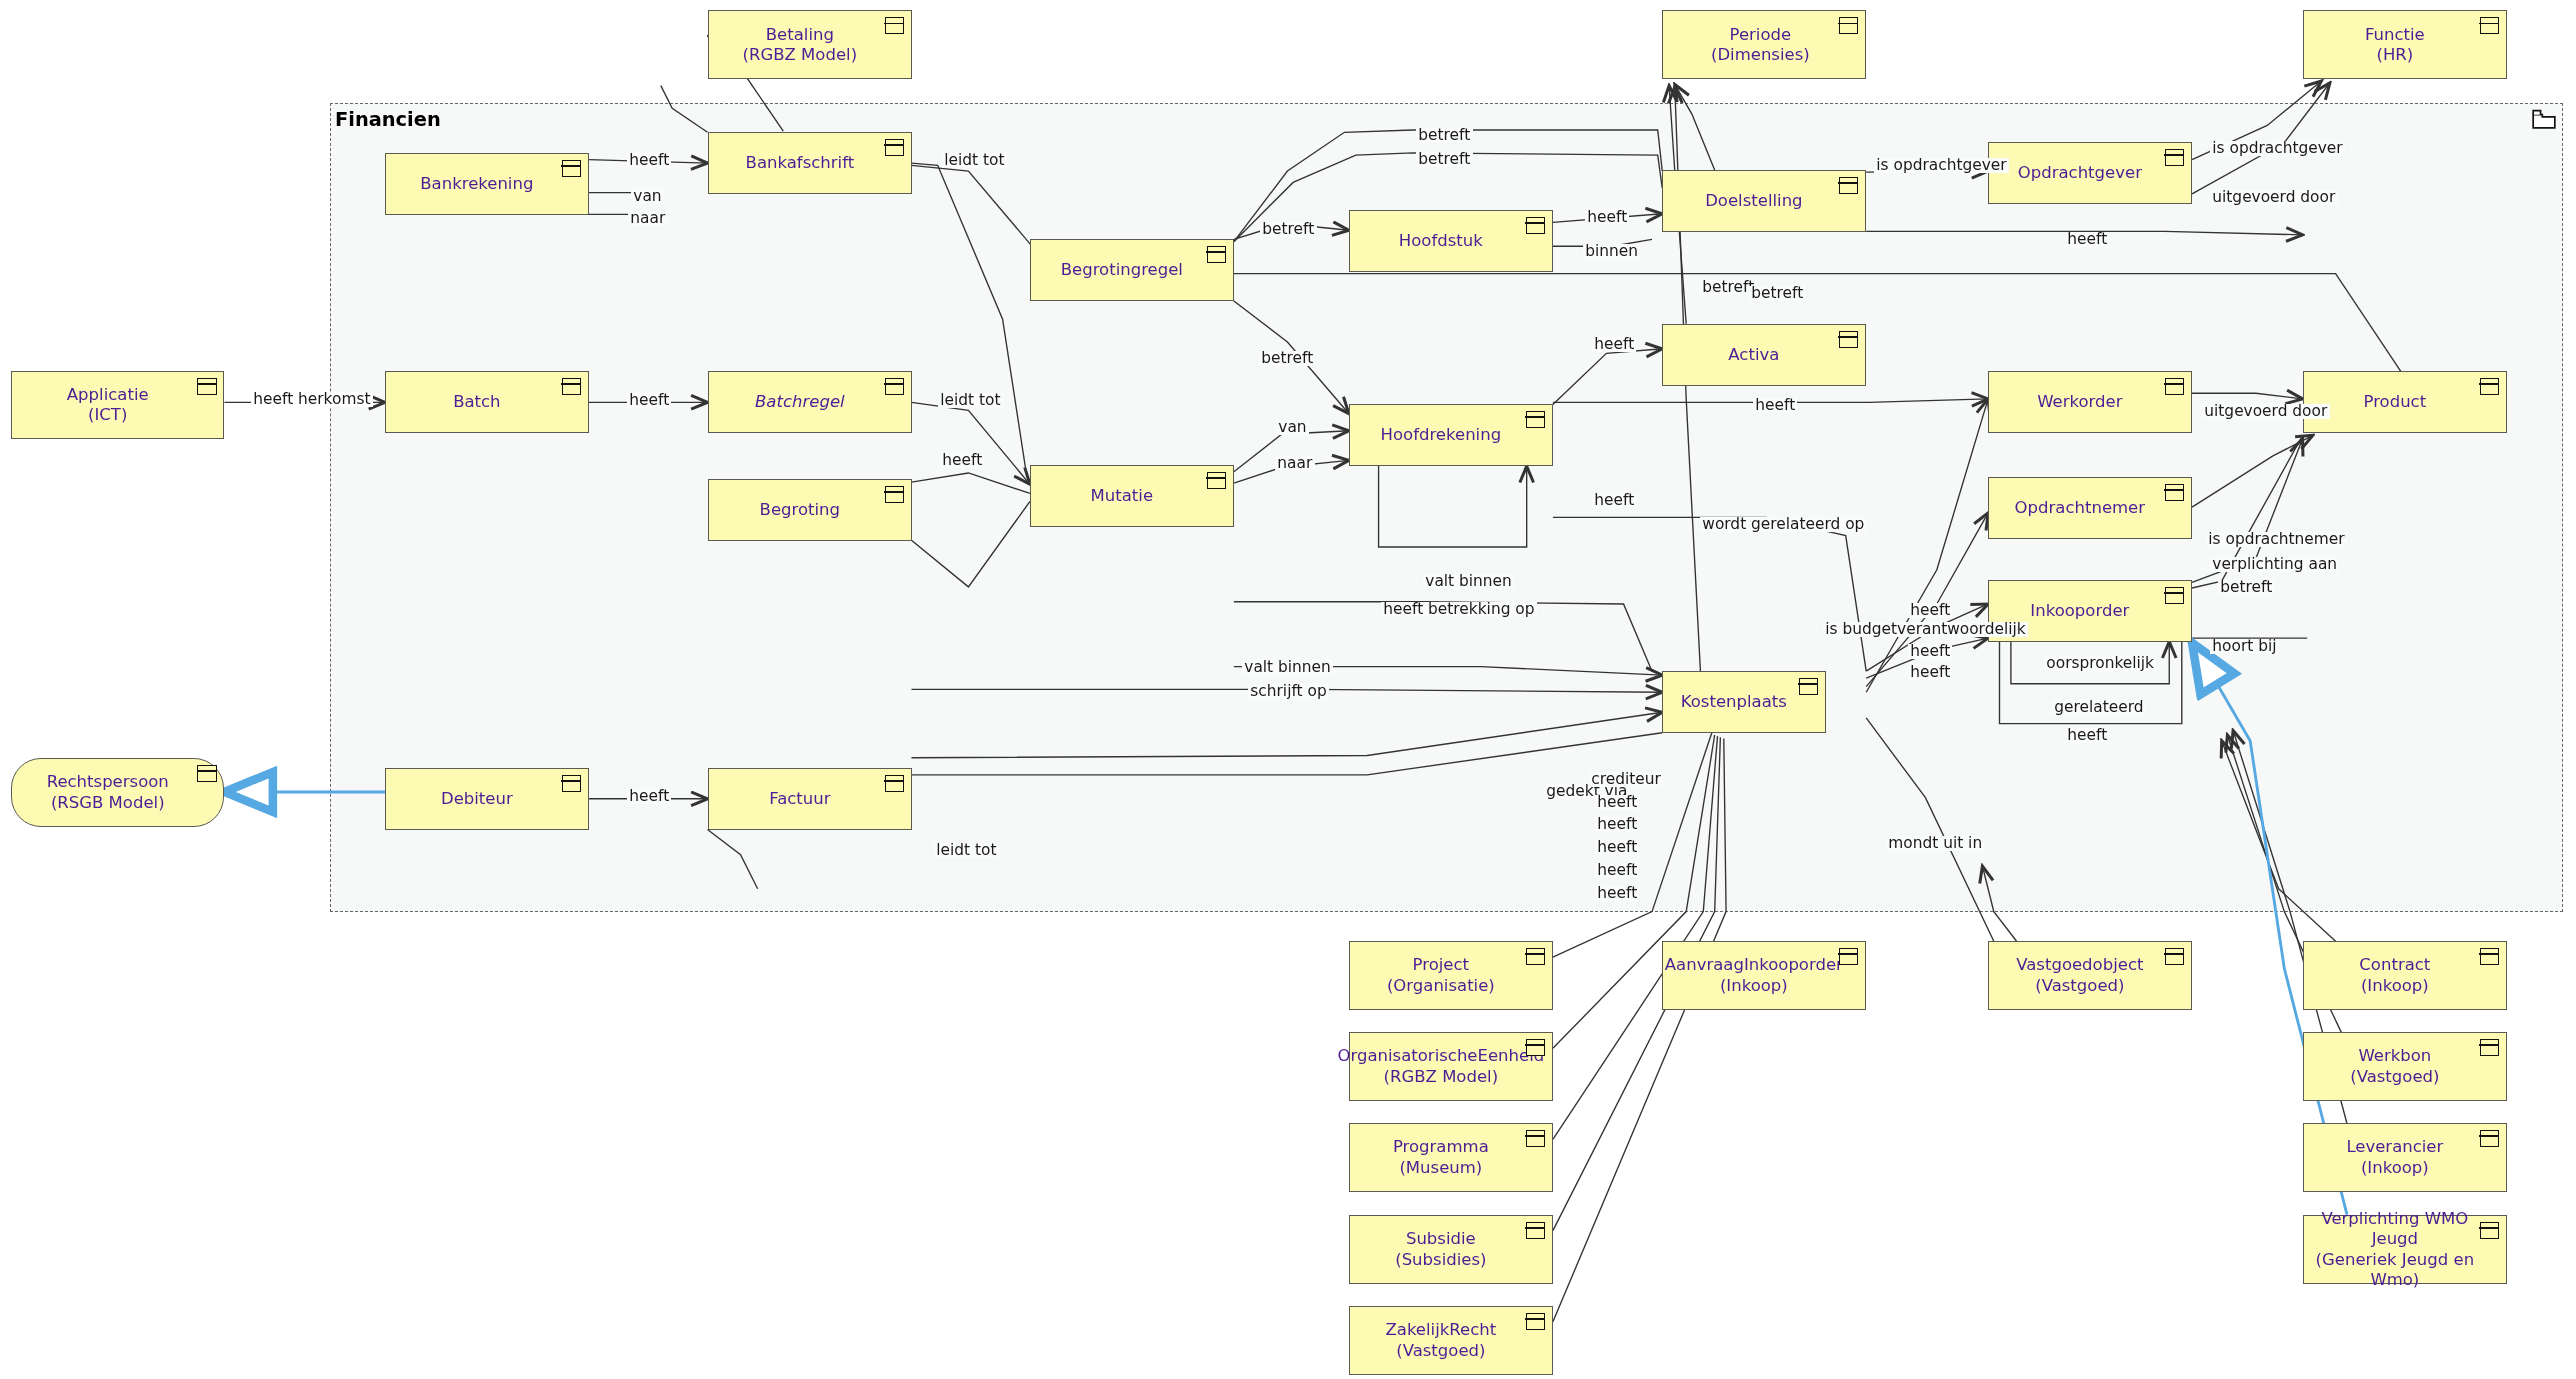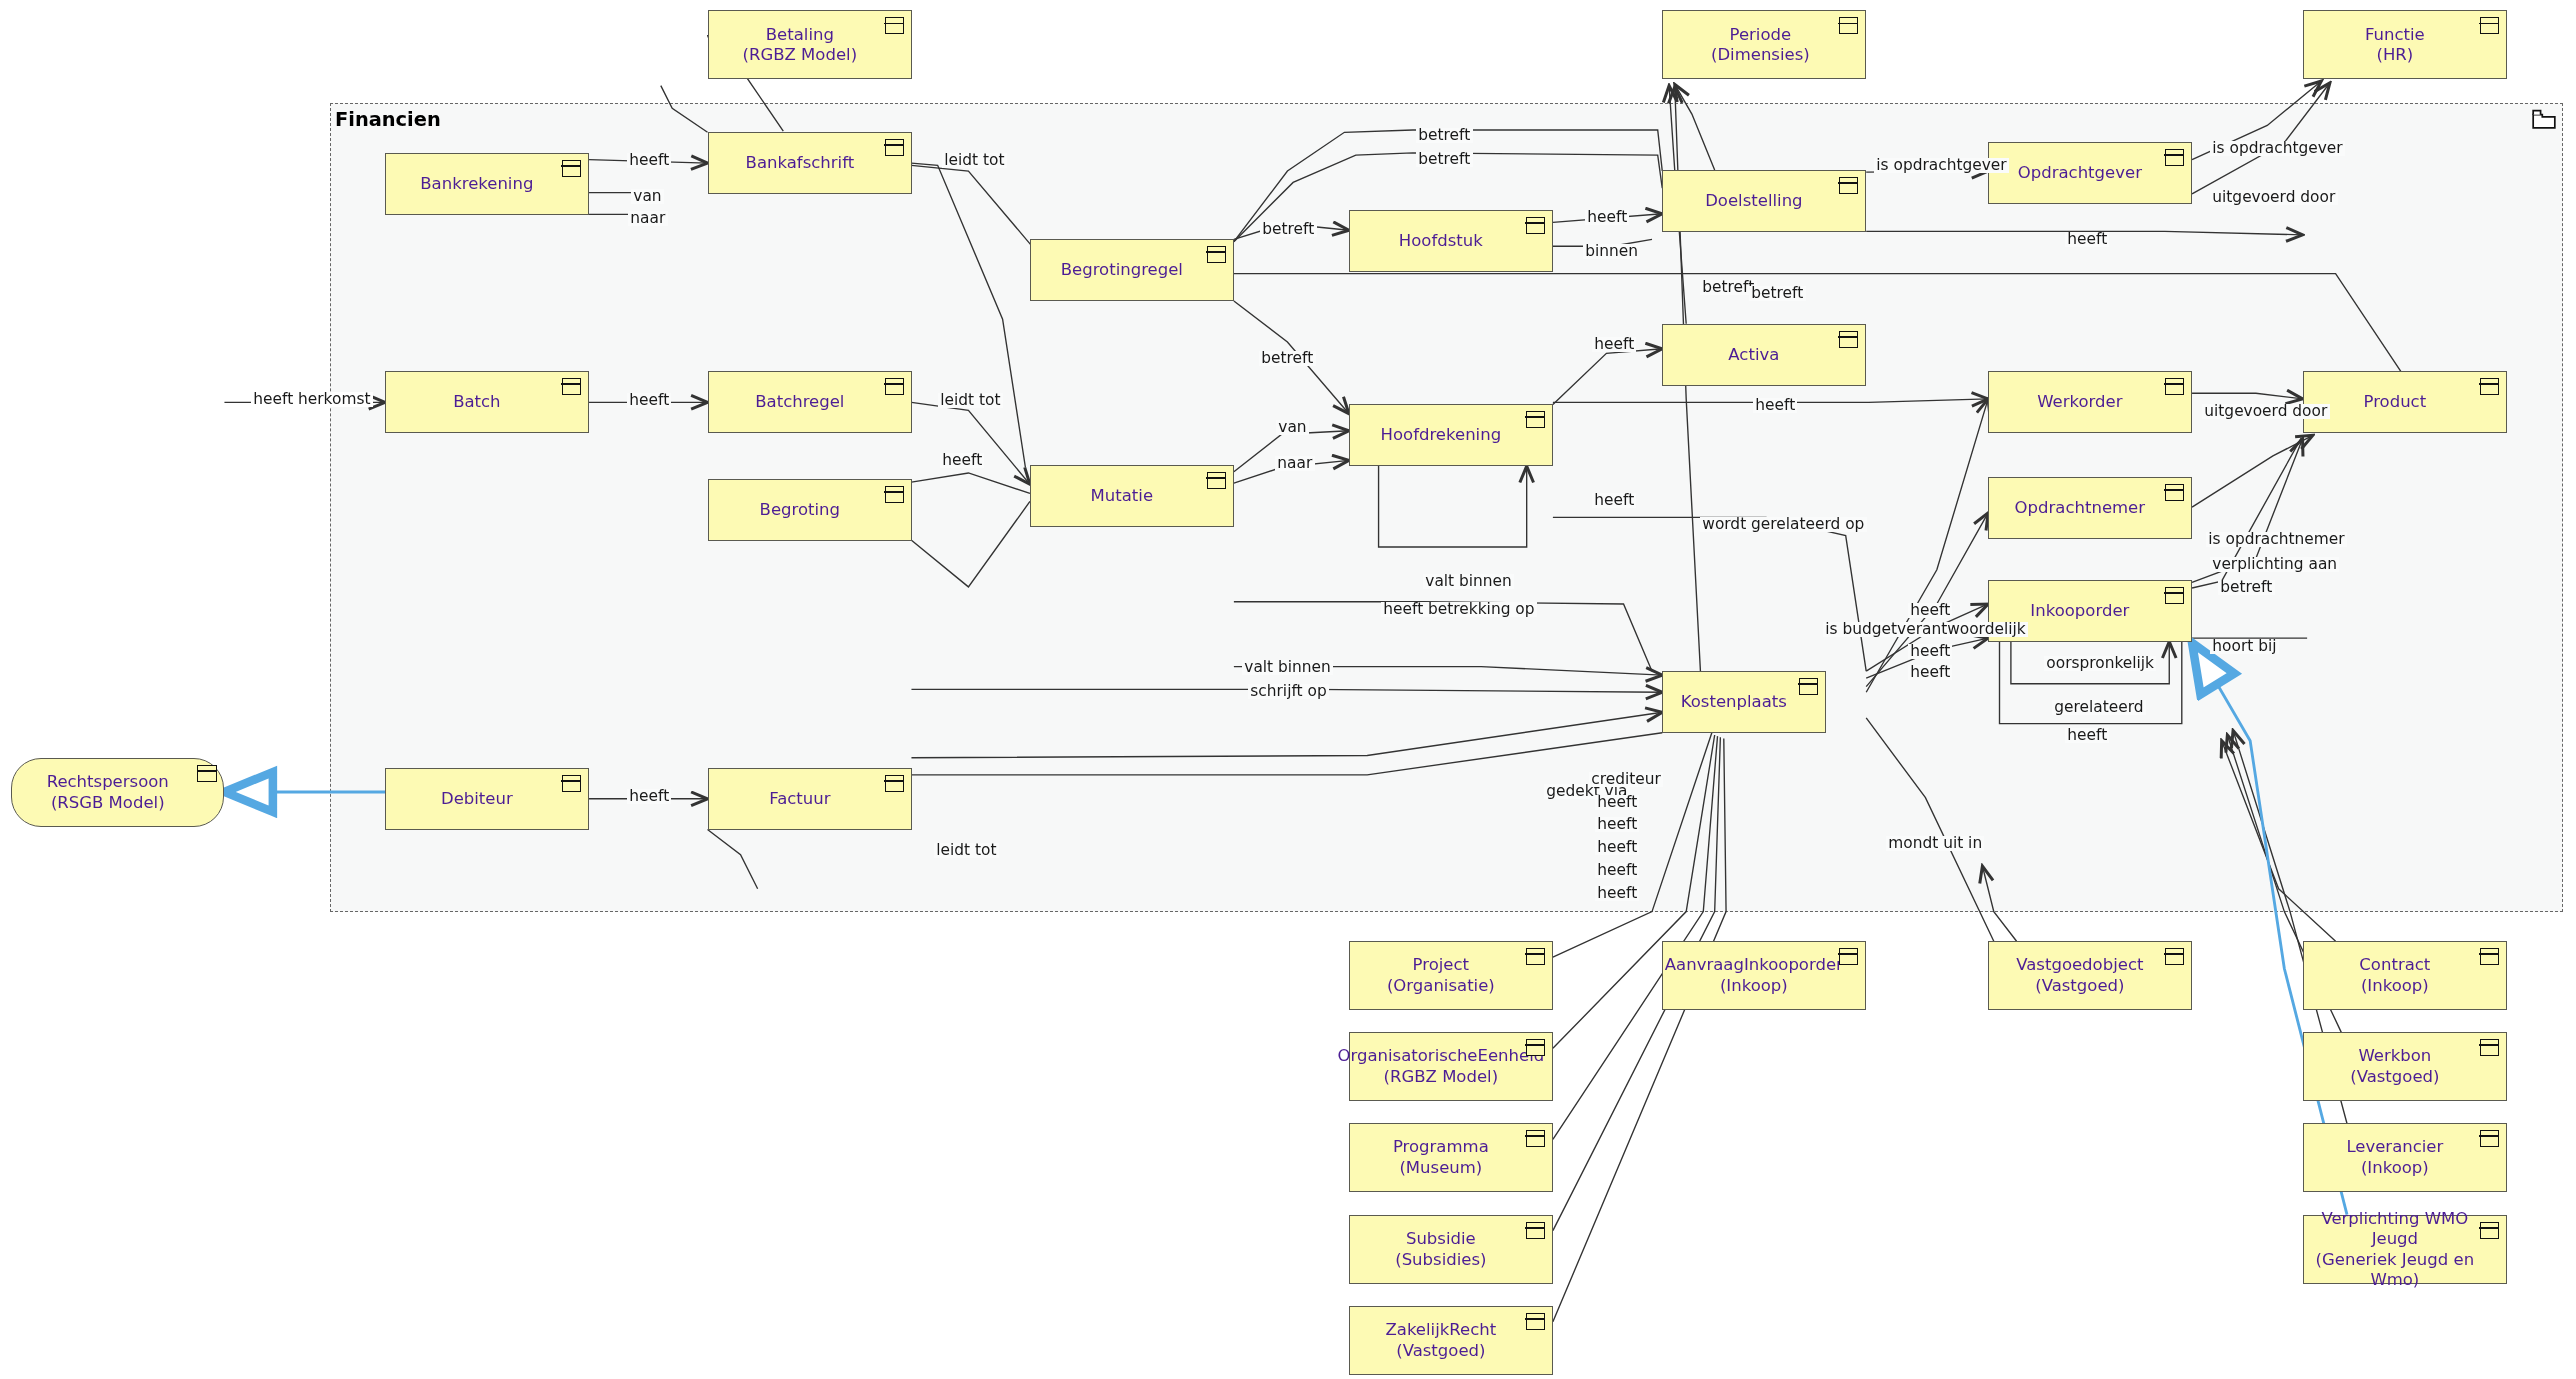--- a/index.html
+++ b/index.html
@@ -165,20 +165,25 @@
 
       <path d="M3276,1260 L3380,1400 L3500,1652"></path>
     </g>
 
     <g fill="none" stroke="#55a8e2" stroke-width="5">
       <path d="M676,1390 L394,1390" marker-end="url(#tri)"></path>
       <path d="M4120,2132 L4010,1700 L3950,1300 L3880,1180 L3848,1128" marker-end="url(#tri)"></path>
     </g>
   </svg>
 
+<div class="node" style="left: 11.4px; top: 371px; width: 213px; height: 68px; background: rgb(253, 250, 180); border-color: rgb(90, 90, 80);">
+      <span class="nlabel">Applicatie
+(ICT)</span>
+      <span class="cls-icon"></span>
+    </div>
     <div class="node" style="left: 11.4px; top: 758px; width: 213px; height: 69px; background: rgb(253, 250, 180); border-color: rgb(90, 90, 80); border-radius: 30px;">
       <span class="nlabel">Rechtspersoon
 (RSGB Model)</span>
       <span class="cls-icon"></span>
     </div>
     <div class="node" style="left: 708px; top: 10.3px; width: 204px; height: 69px; background: rgb(253, 250, 180); border-color: rgb(90, 90, 80);">
       <span class="nlabel">Betaling
 (RGBZ Model)</span>
       <span class="cls-icon"></span>
     </div>
@@ -213,21 +218,21 @@
       <span class="cls-icon"></span>
     </div>
     <div class="node" style="left: 1988px; top: 142px; width: 204px; height: 62px; background: rgb(253, 250, 180); border-color: rgb(90, 90, 80);">
       <span class="nlabel">Opdrachtgever</span>
       <span class="cls-icon"></span>
     </div>
     <div class="node" style="left: 385px; top: 371px; width: 204px; height: 62px; background: rgb(253, 250, 180); border-color: rgb(90, 90, 80);">
       <span class="nlabel">Batch</span>
       <span class="cls-icon"></span>
     </div>
-    <div class="node" style="left: 708px; top: 371px; width: 204px; height: 62px; background: rgb(253, 250, 180); border-color: rgb(90, 90, 80);">
+    <div class="node" style="left: 708px; top: 371px; width: 204px; height: 62px; background: rgb(253, 250, 180); border-color: rgb(90, 90, 80); font-style: italic;">
       <span class="nlabel">Batchregel</span>
       <span class="cls-icon"></span>
     </div>
     <div class="node" style="left: 708px; top: 479px; width: 204px; height: 62px; background: rgb(253, 250, 180); border-color: rgb(90, 90, 80);">
       <span class="nlabel">Begroting</span>
       <span class="cls-icon"></span>
     </div>
     <div class="node" style="left: 1030px; top: 465px; width: 204px; height: 62px; background: rgb(253, 250, 180); border-color: rgb(90, 90, 80);">
       <span class="nlabel">Mutatie</span>
       <span class="cls-icon"></span>

